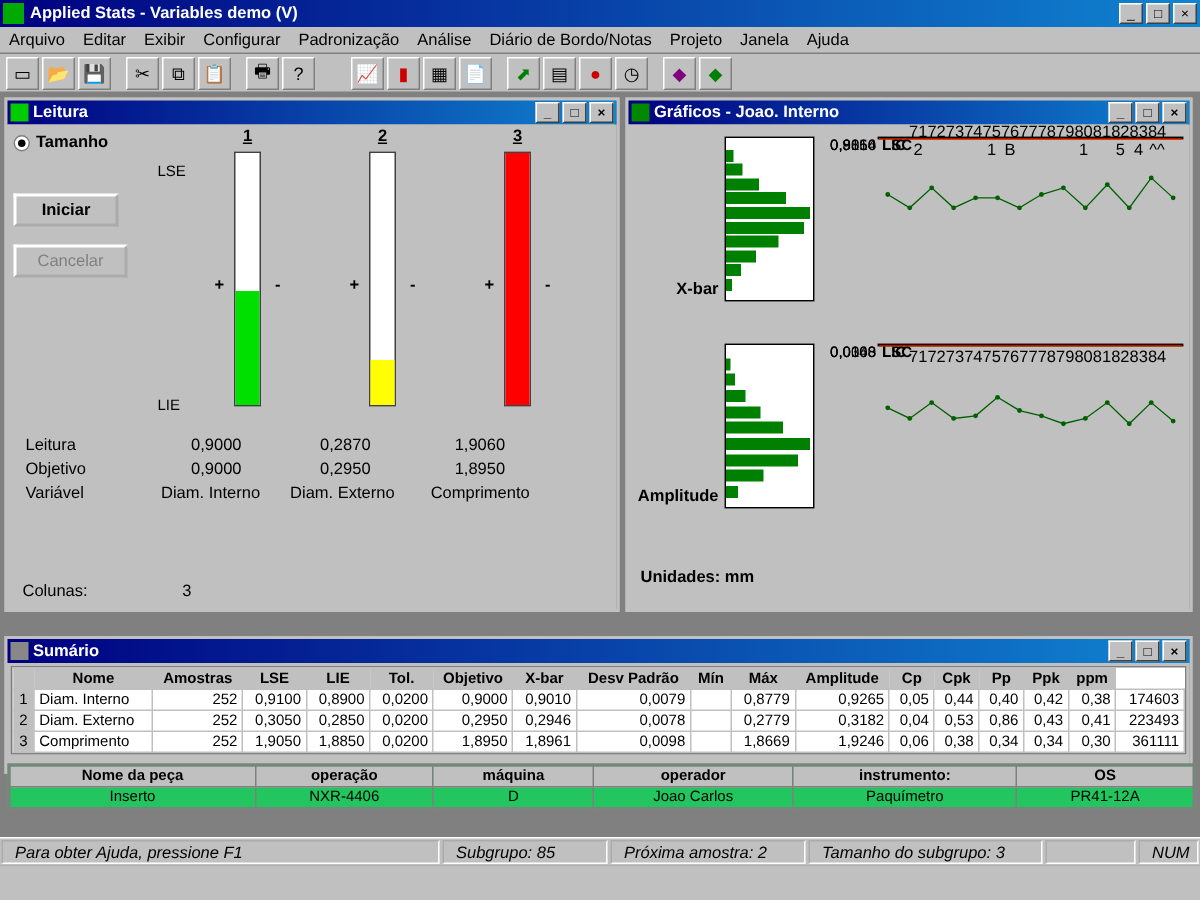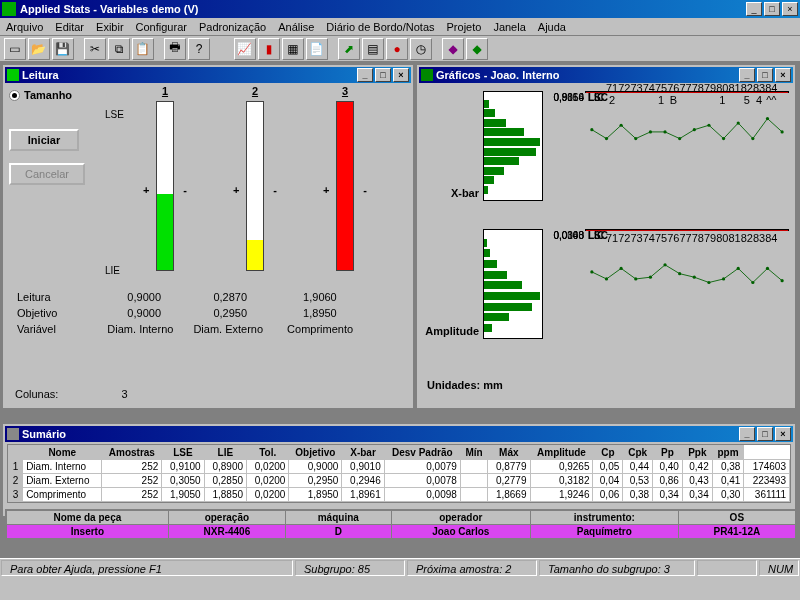--- a/index.html
+++ b/index.html
@@ -68,23 +68,23 @@
 
   
   .grid { border:1px solid #808080; background:#fff; }
   .grid table { border-collapse:collapse; width:100%; }
   .grid th, .grid td { border:1px solid #c0c0c0; padding:1px 3px; font-size:10px; white-space:nowrap; text-align:right;}
   .grid th { background:#c0c0c0; font-weight:bold; text-align:center;}
   .grid td.rowhdr { background:#c0c0c0; text-align:center;}
   .grid td.left { text-align:left; }
 
   
-  .info-bar { background:#d946ef; border:1px solid #808080; margin:2px; }
+  .info-bar { background:#22c55e; border:1px solid #808080; margin:2px; }
   .info-bar table { width:100%; border-collapse:collapse;}
-  .info-bar th,.info-bar td { border:1px solid #808080; padding:1px 4px; font-size:10px; text-align:center;font-weight:bold;}
+  .info-bar th,.info-bar td { border:1px solid #808080; padding:1px 4px; font-size:10px; text-align:center;}
   .info-bar th { font-weight:bold; background:#c0c0c0;}
 
   
   .statusbar { position:absolute; left:0; right:0; bottom:0; height:19px; background:#c0c0c0; border-top:1px solid #fff; display:flex; align-items:center;}
   .status-cell { border:1px inset #fff; padding:1px 8px; margin:0 1px; font-size:11px; height:16px; line-height:14px;font-style:italic;}
   .status-cell.flex { flex:1; }
 </style>
 </head>
 <body>
 

